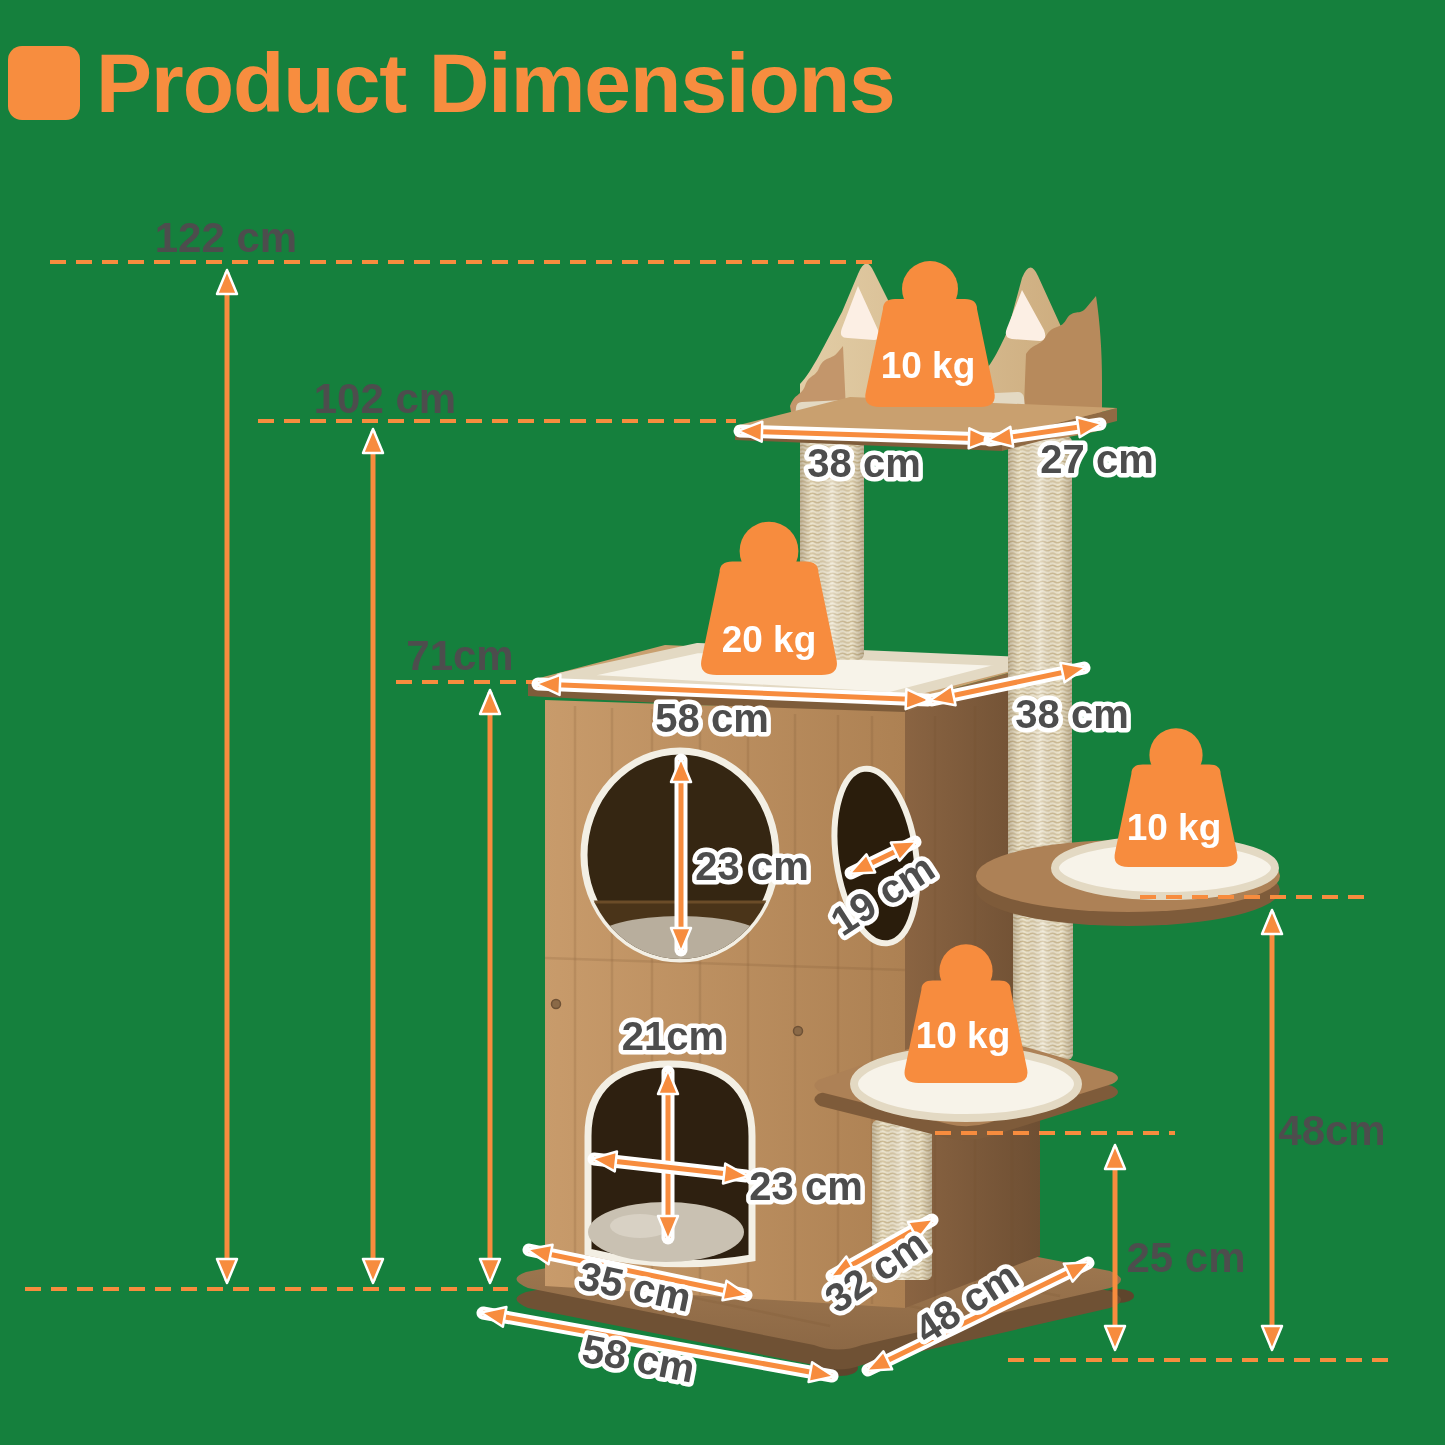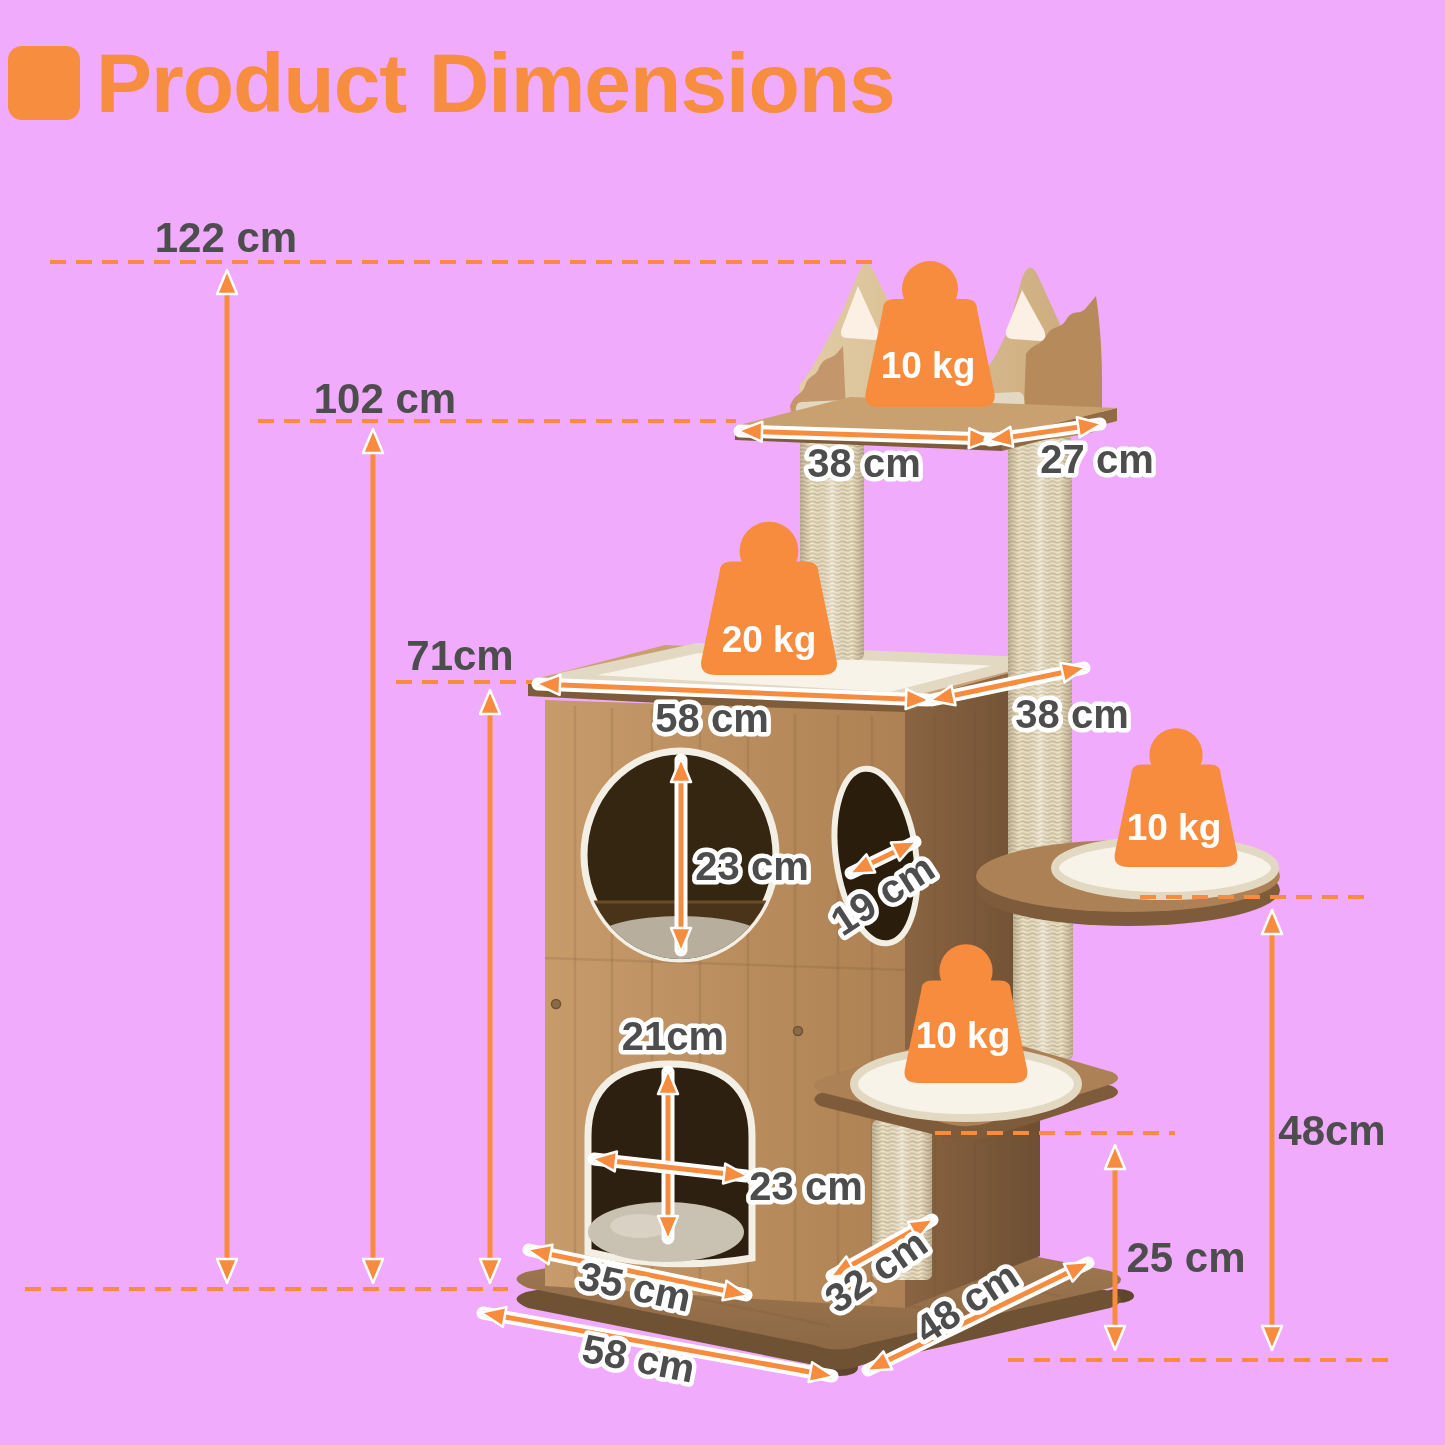--- a/index.html
+++ b/index.html
@@ -1,16 +1,16 @@
 <!DOCTYPE html>
 <html><head>
 <meta charset="utf-8">
 <style>
   html,body{margin:0;padding:0;background:#FCEFE4;}
-  .stage{position:relative;width:1445px;height:1445px;background:#f0abfc;overflow:hidden;
+  .stage{position:relative;width:1445px;height:1445px;background:#15803d;overflow:hidden;
          font-family:"Liberation Sans", sans-serif;}
   svg{display:block;}
   .title{font-family:"Liberation Sans", sans-serif;font-weight:bold;font-size:84px;
          letter-spacing:-1px;fill:#F78D3F;}
   .lbl{font-family:"Liberation Sans", sans-serif;font-weight:bold;font-size:40px;
        fill:#4D4D4D;text-anchor:middle;}
   .halo{stroke:#FFFFFF;stroke-width:9px;paint-order:stroke;stroke-linejoin:round;}
   .plain{font-size:42px;}
   .wtxt{font-family:"Liberation Sans", sans-serif;font-weight:bold;font-size:37px;
         fill:#FFFFFF;text-anchor:middle;}

